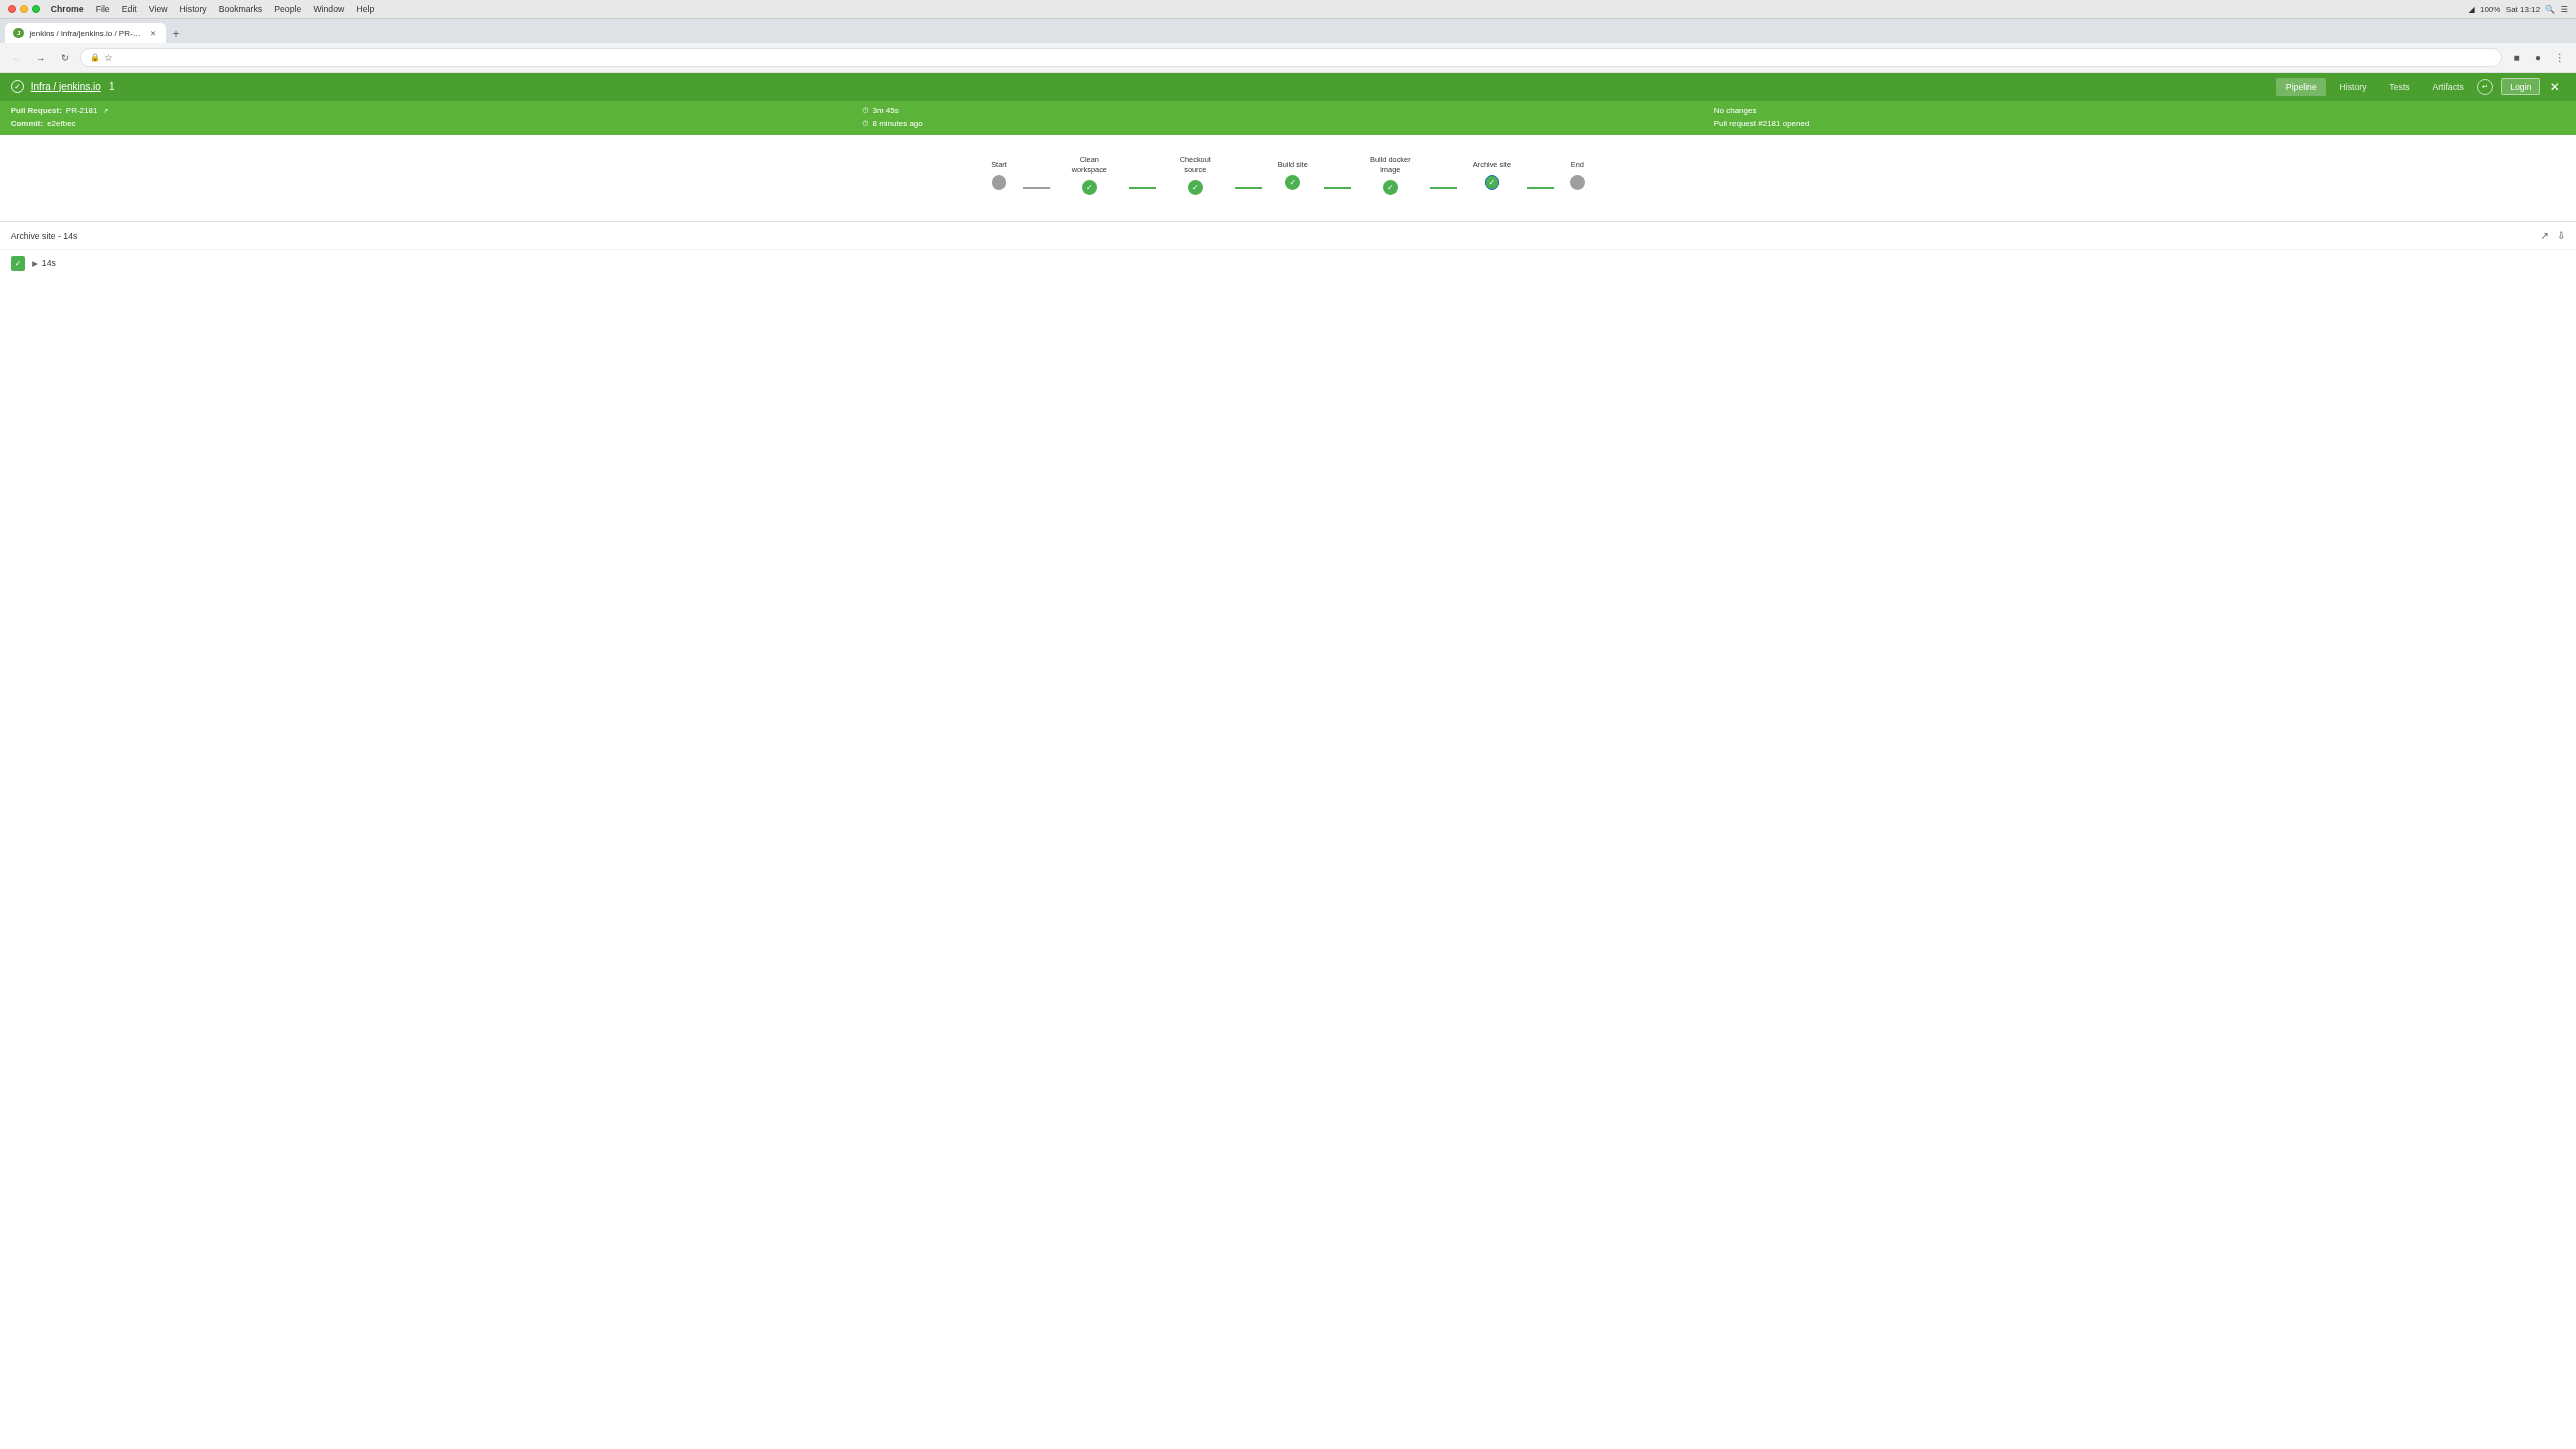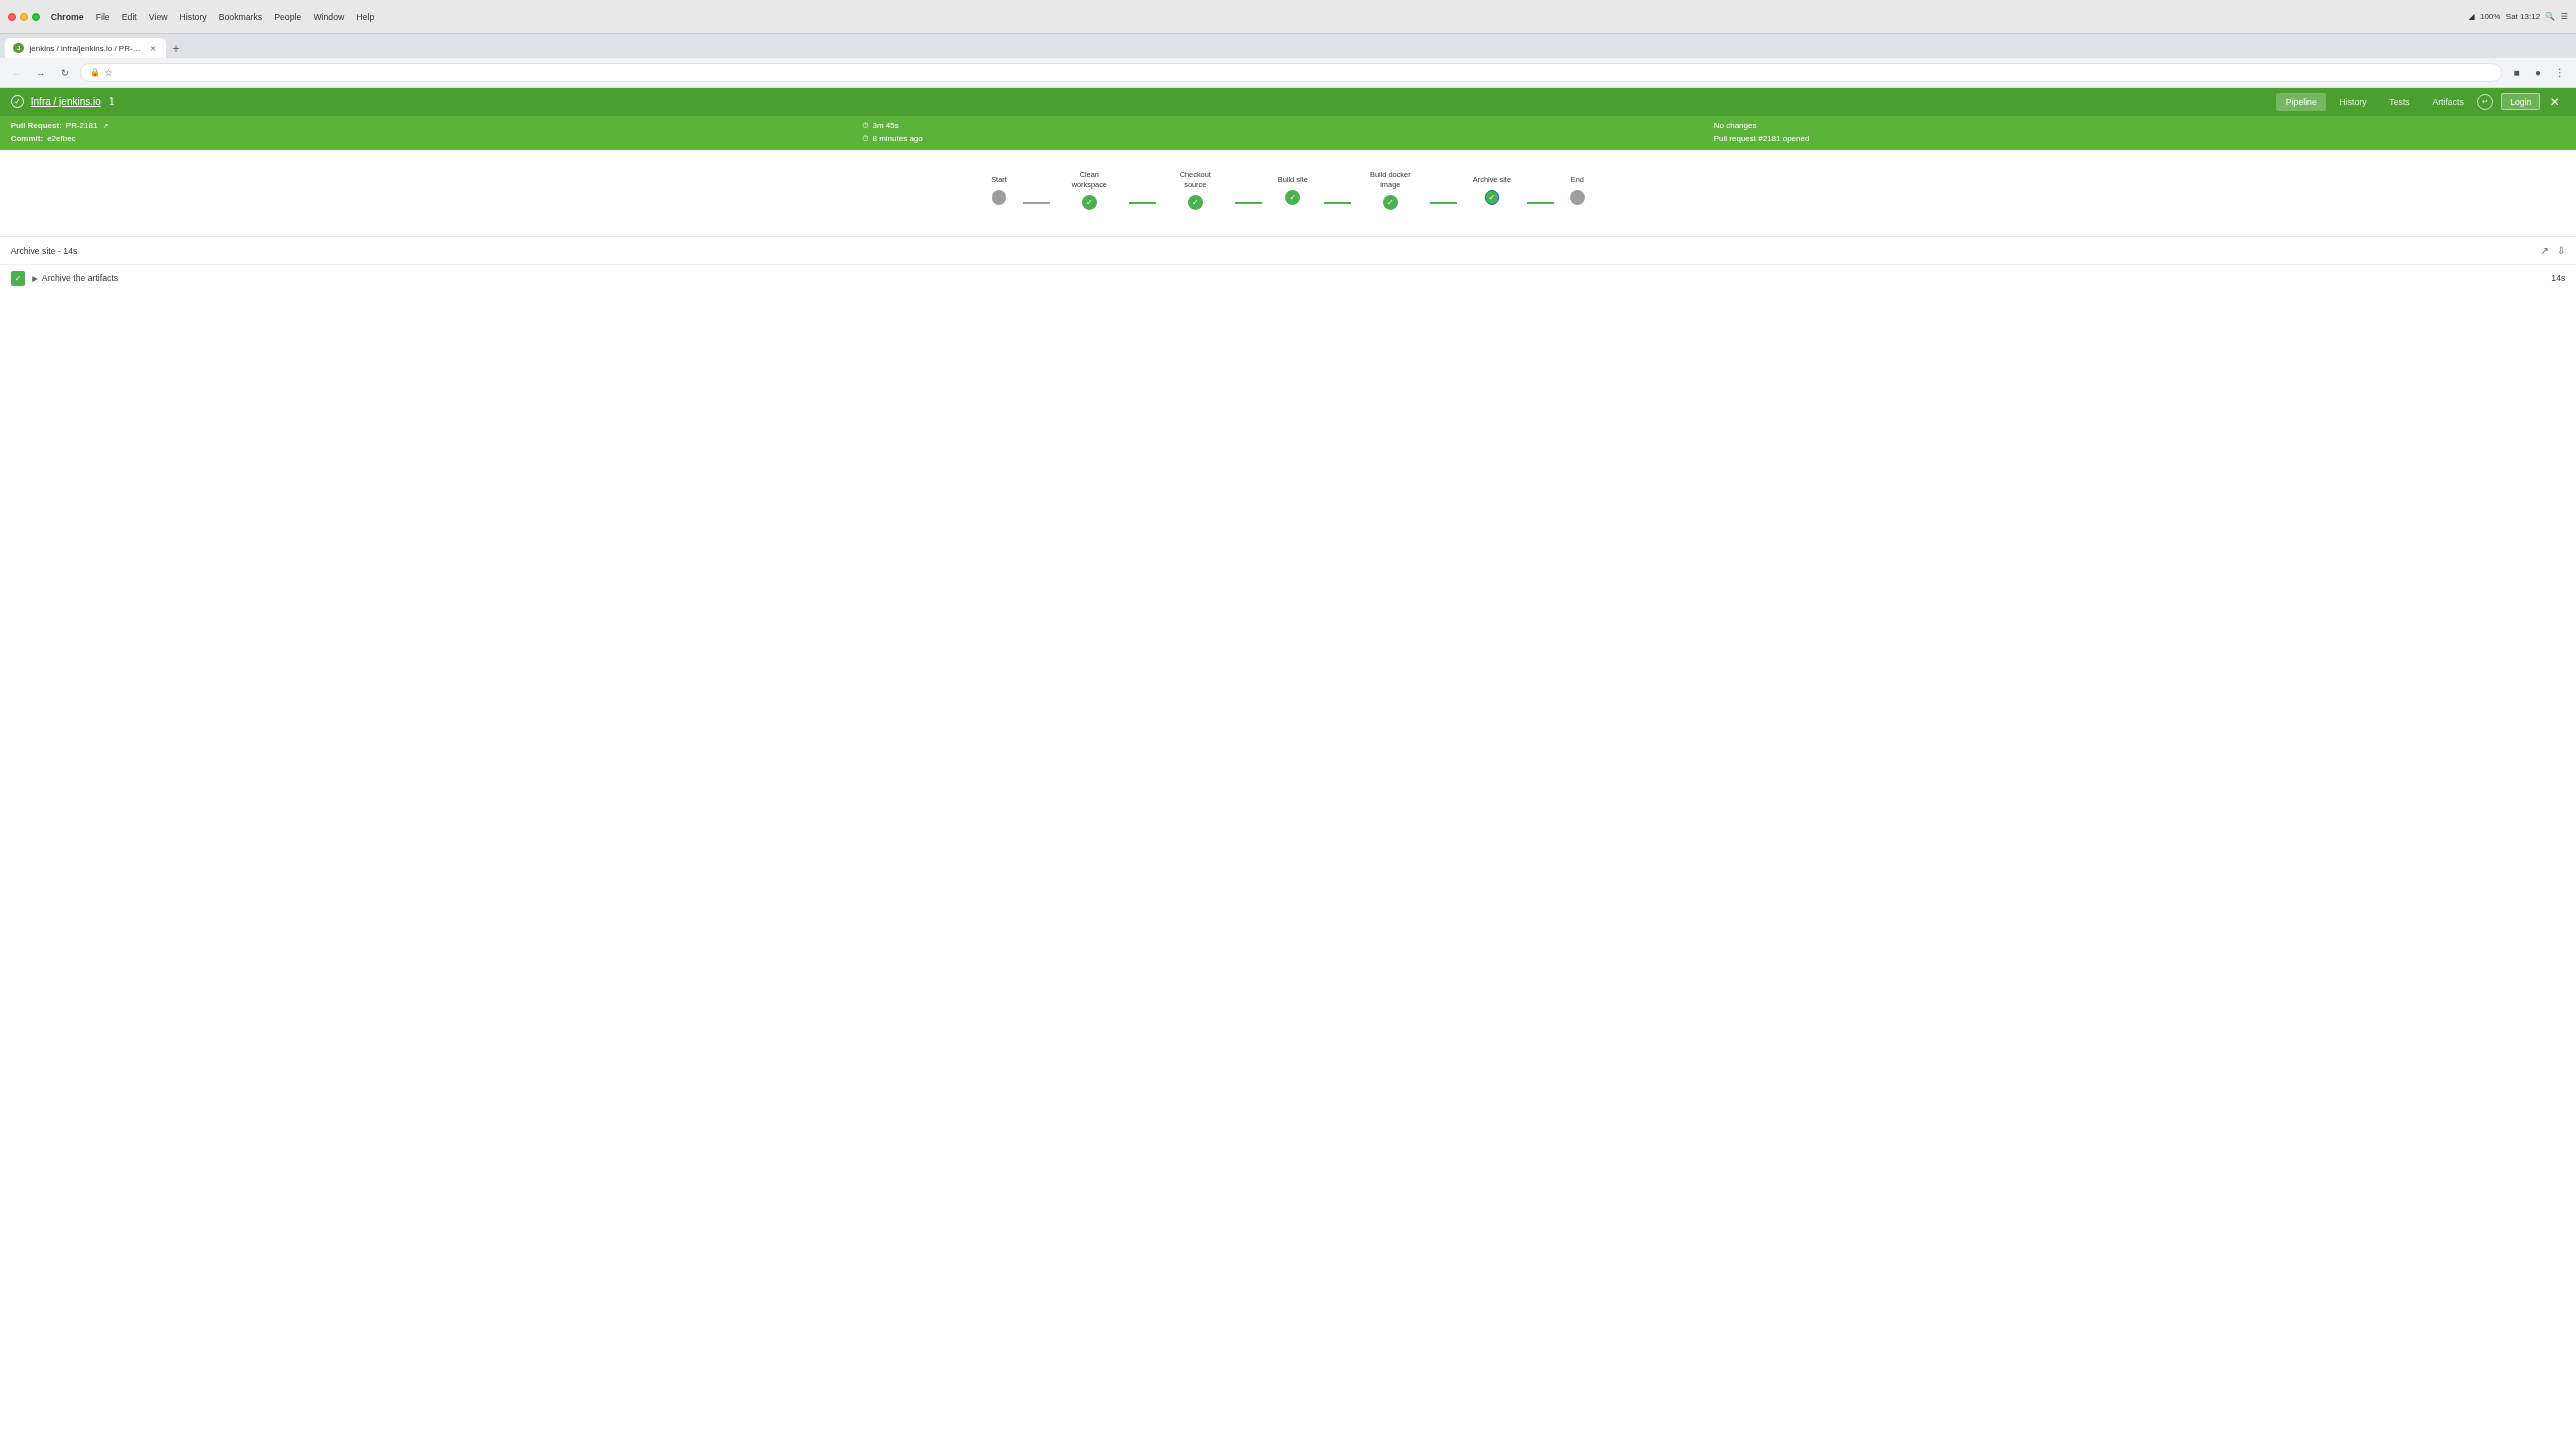--- a/index.html
+++ b/index.html
@@ -1,21 +1,21 @@
 <!DOCTYPE html>
 <html style="font-size:10.7px"><head>
   <meta charset="utf-8">
   <style>
     * { box-sizing: border-box; margin: 0; padding: 0; }
     body { font-family: -apple-system, BlinkMacSystemFont, 'Segoe UI', sans-serif; background: #fff; font-size: 8.7px; color: #333; }
 
     
     .mac-titlebar {
       background: #e8e8e8;
-      height: 34px;
+      height: 19px;
       display: flex;
       align-items: center;
       padding: 0 8px;
       border-bottom: 0.7px solid #ccc;
       position: relative;
     }
     .mac-titlebar .traffic-lights {
       display: flex;
       gap: 4px;
       align-items: center;
@@ -552,17 +552,16 @@
   <div class="stage-detail-header">
     <span>Archive site - 14s</span>
     <div class="stage-detail-icons">
       <span class="detail-icon">↗</span>
       <span class="detail-icon">⇩</span>
     </div>
   </div>
   <div class="stage-step-row">
     <div class="step-check">✓</div>
     <span class="step-expand">▶</span>
-    <span class="step-name">Archive the artifacts</span>
     <span class="step-duration">14s</span>
   </div>
 </div>
 
 
 </body></html>

